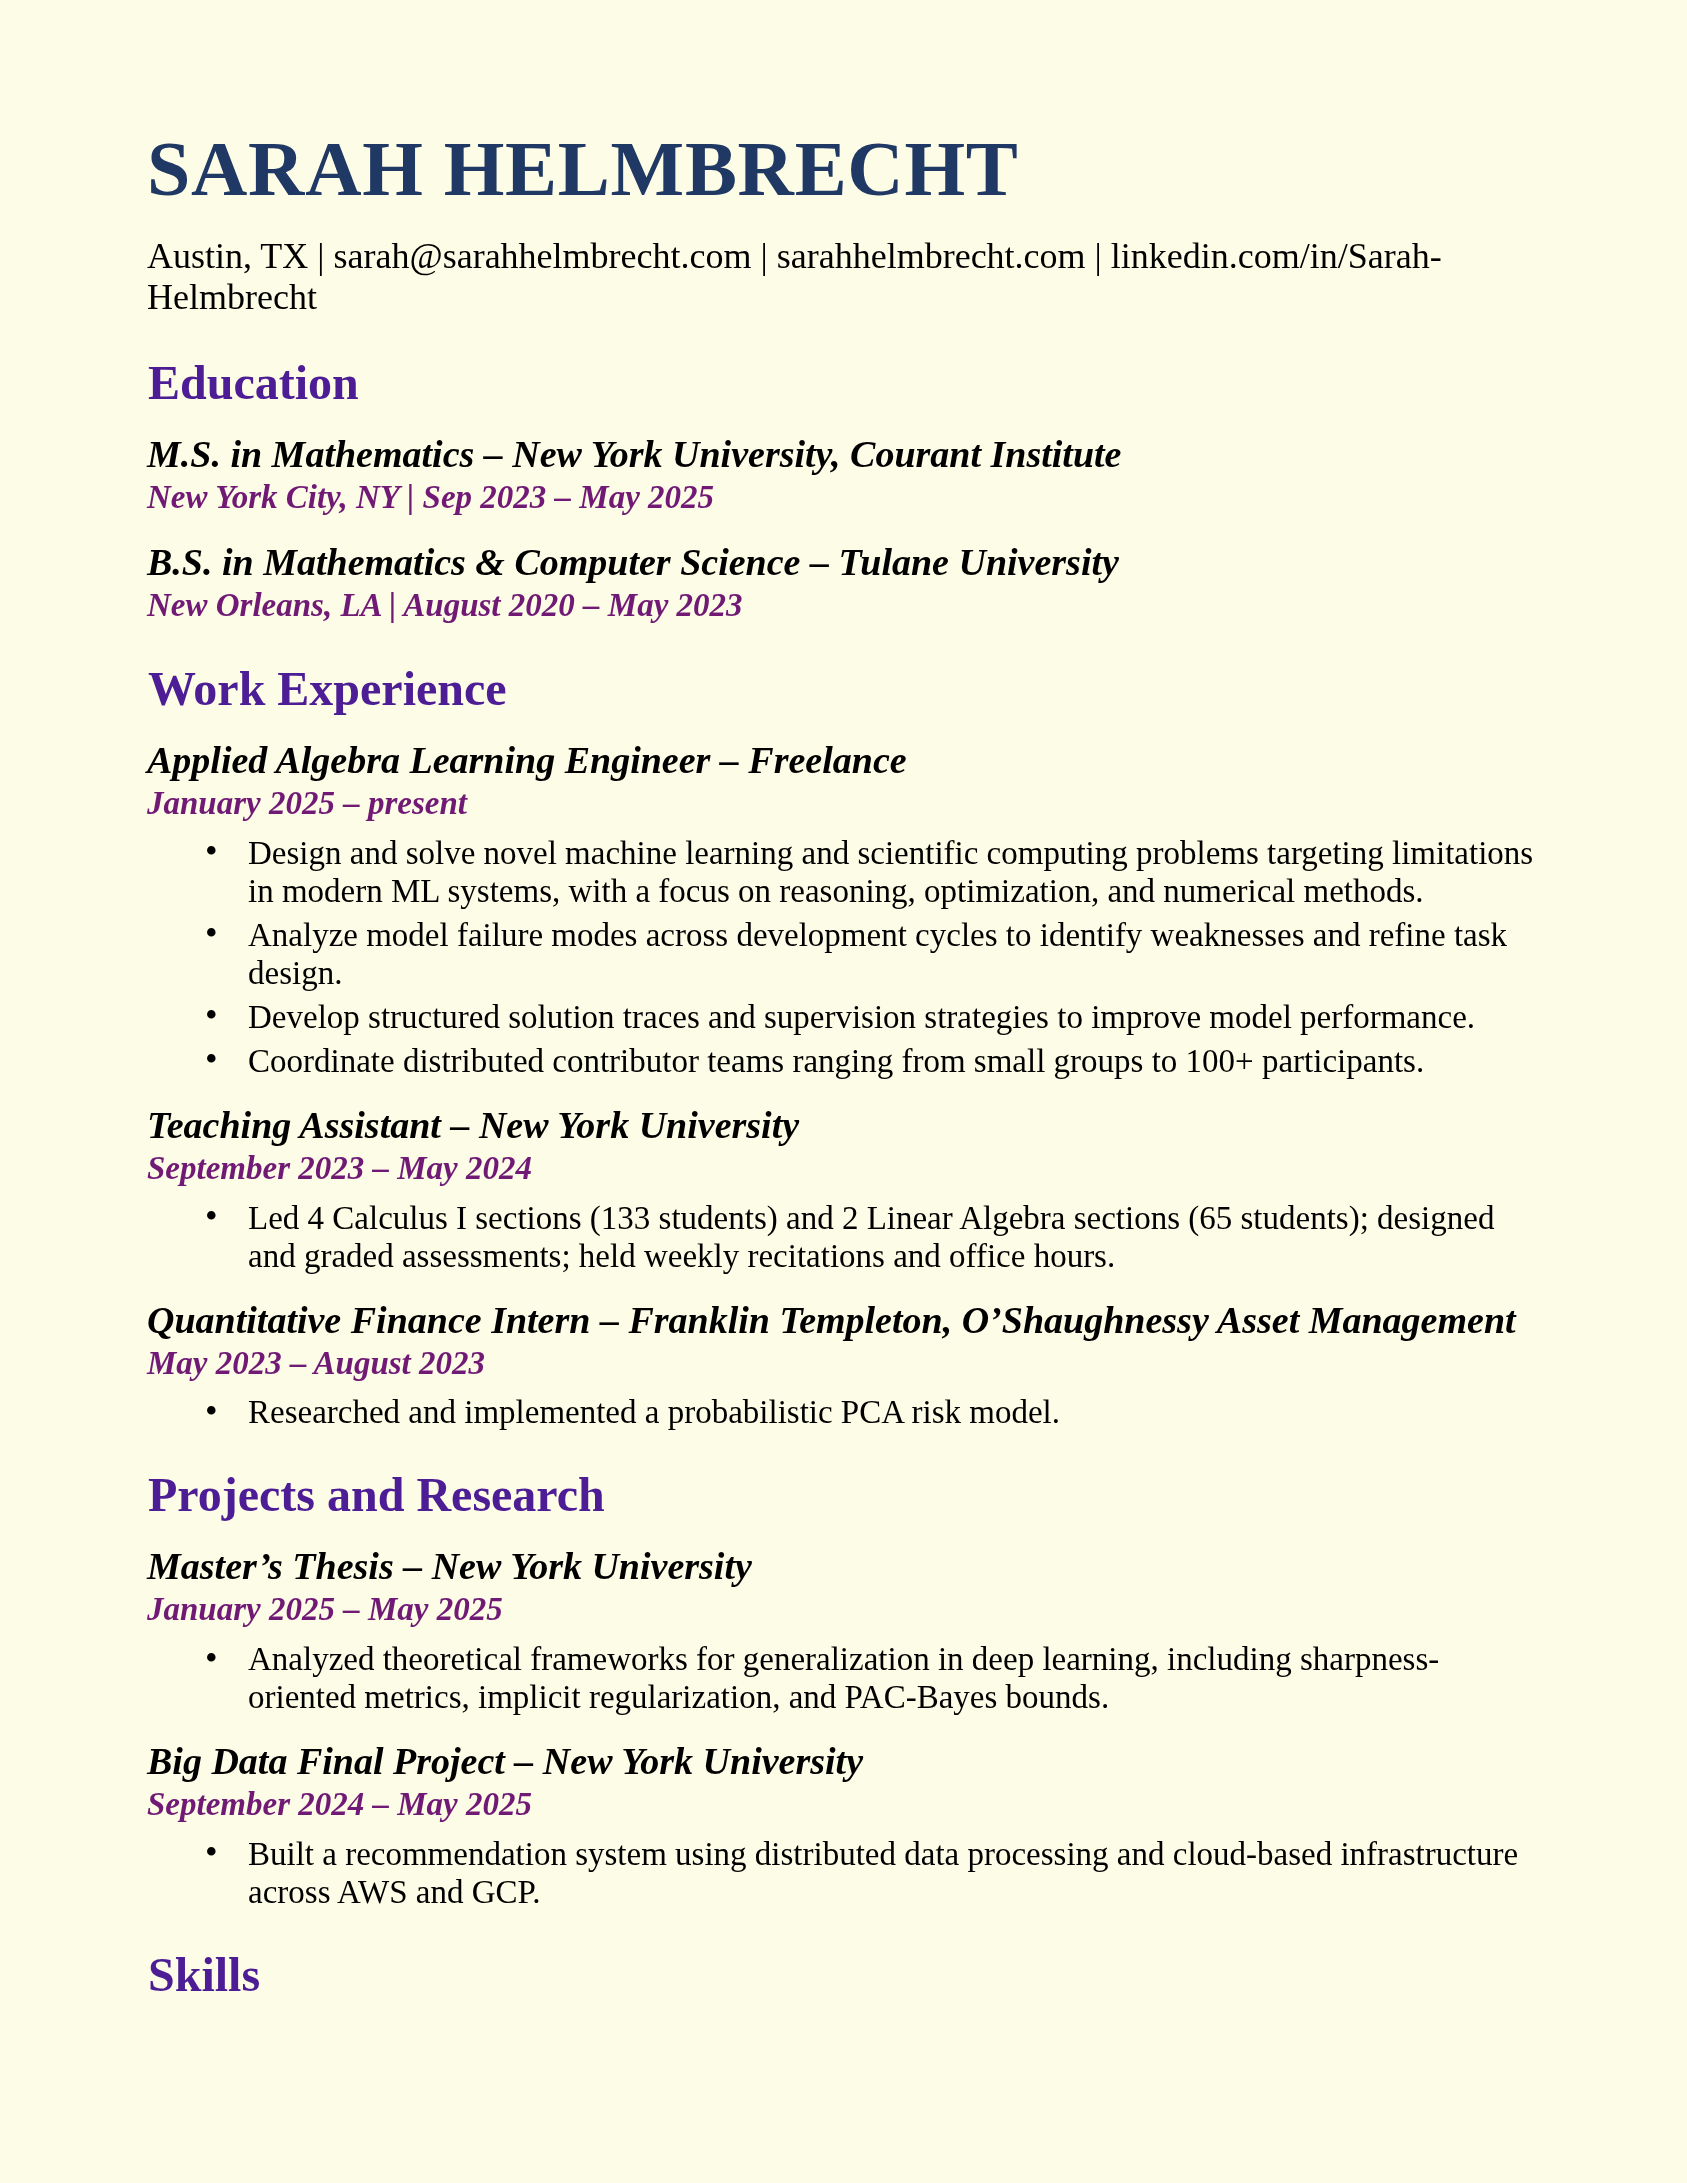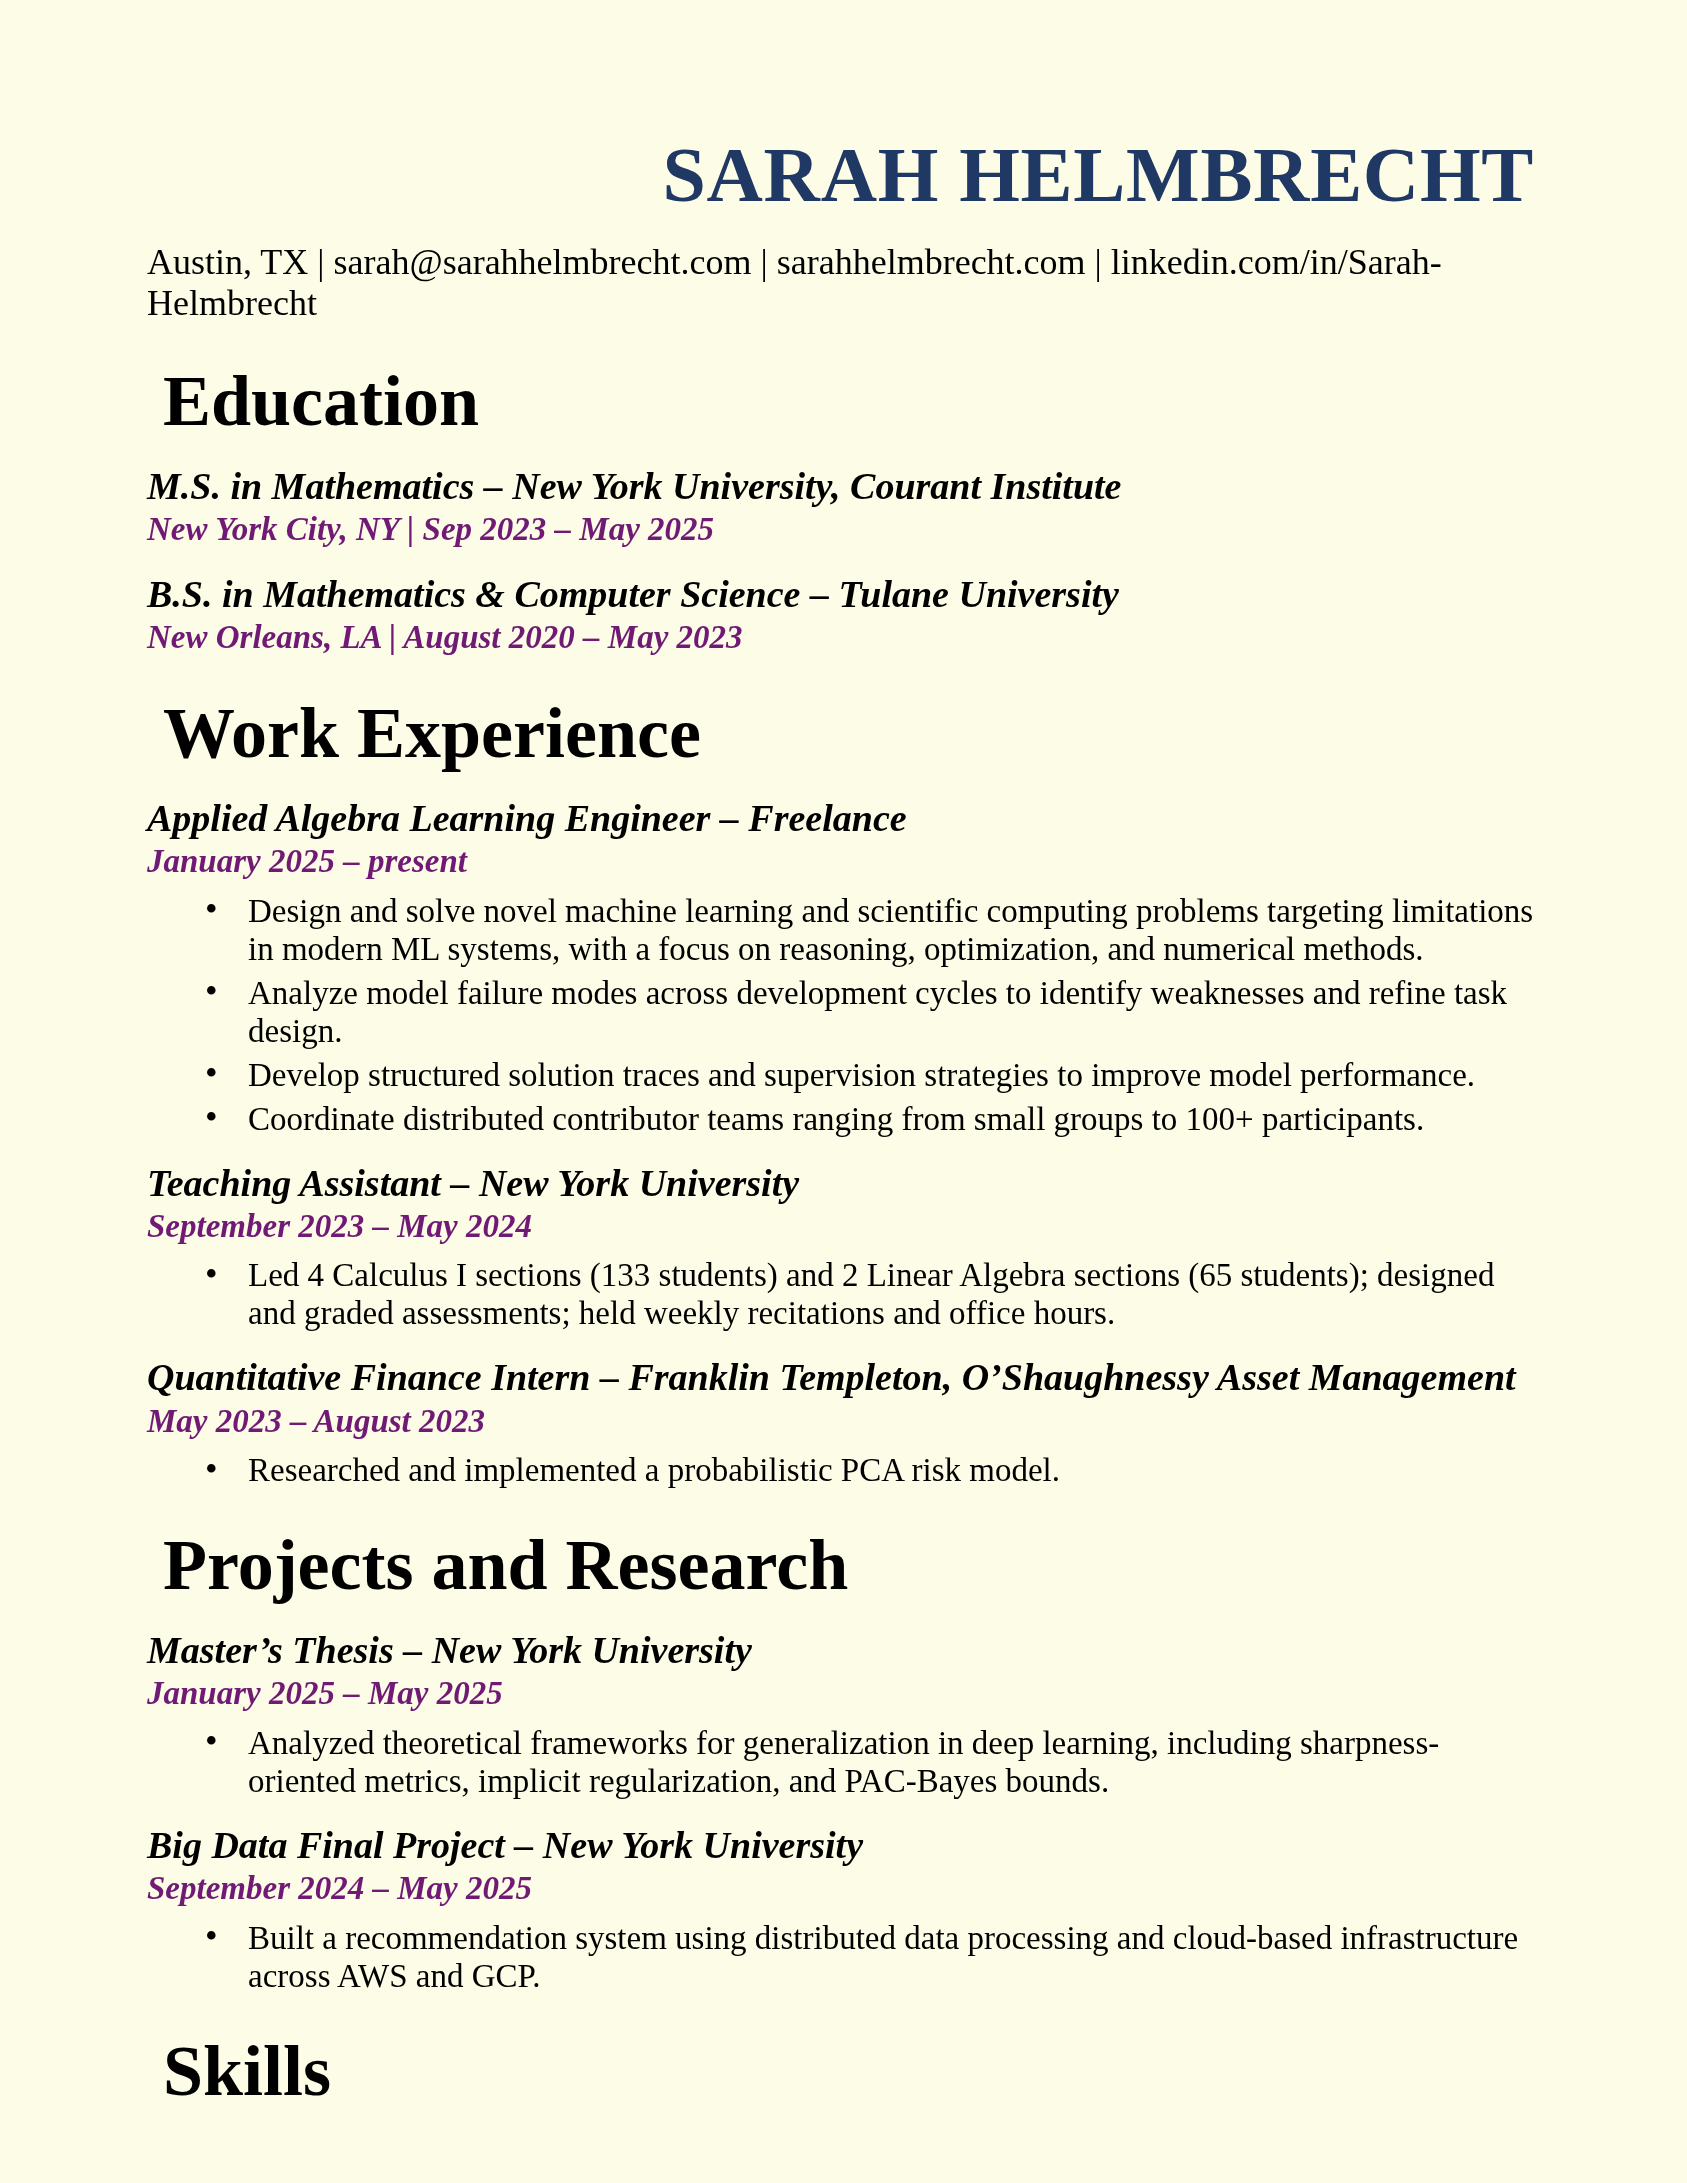--- a/index.html
+++ b/index.html
@@ -16,45 +16,44 @@
   }
   .page {
     box-sizing: border-box;
     width: 1687px;
     height: 2183px;
     padding: 130px 147px 0 147px;
   }
 
   
   .name {
-    margin: 6px;
+    margin: 0;
     font-size: 78px;
     line-height: 1.0;
     font-weight: 700;
     color: #1F3864;
     letter-spacing: 0.7px;
-    text-align: right;
   }
   .contact {
     margin: 28px 0 0 0;
     font-size: 36px;
     line-height: 1.15;
     color: #000000;
   }
 
   
   section {
     margin-top: 38px;
   }
   .section-heading {
-    margin: 16px;
-    font-size: 72px;
+    margin: 1px;
+    font-size: 48px;
     line-height: 1.08;
     font-weight: 700;
-    color: #000000;
+    color: #4c1d95;
   }
 
   
   .entry {
     margin-top: 24px;
   }
   .entry-title {
     margin: 0;
     font-size: 38px;
     line-height: 1.15;

